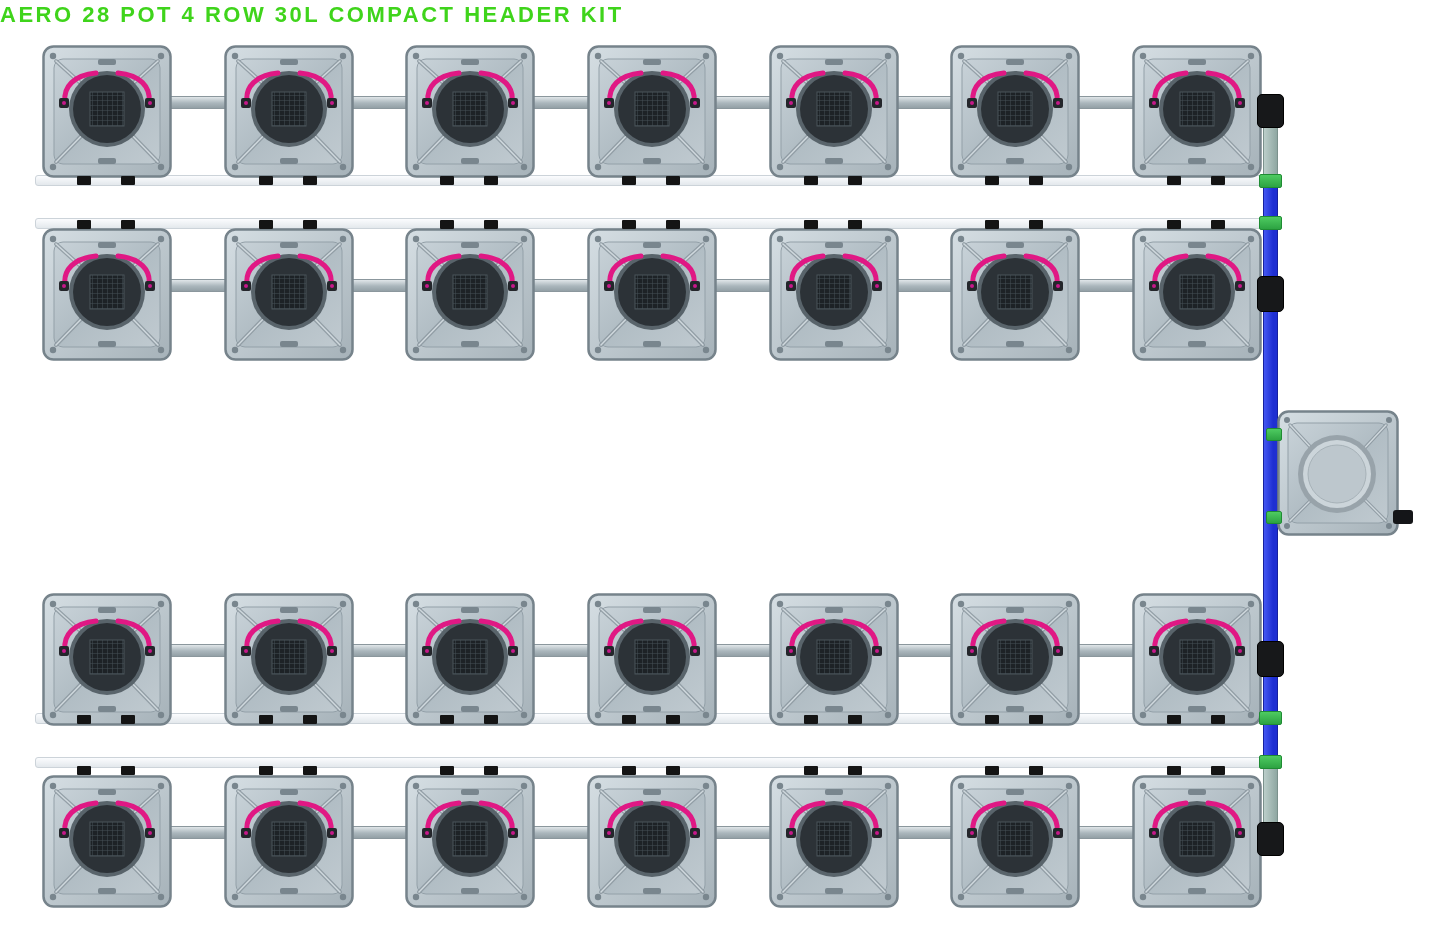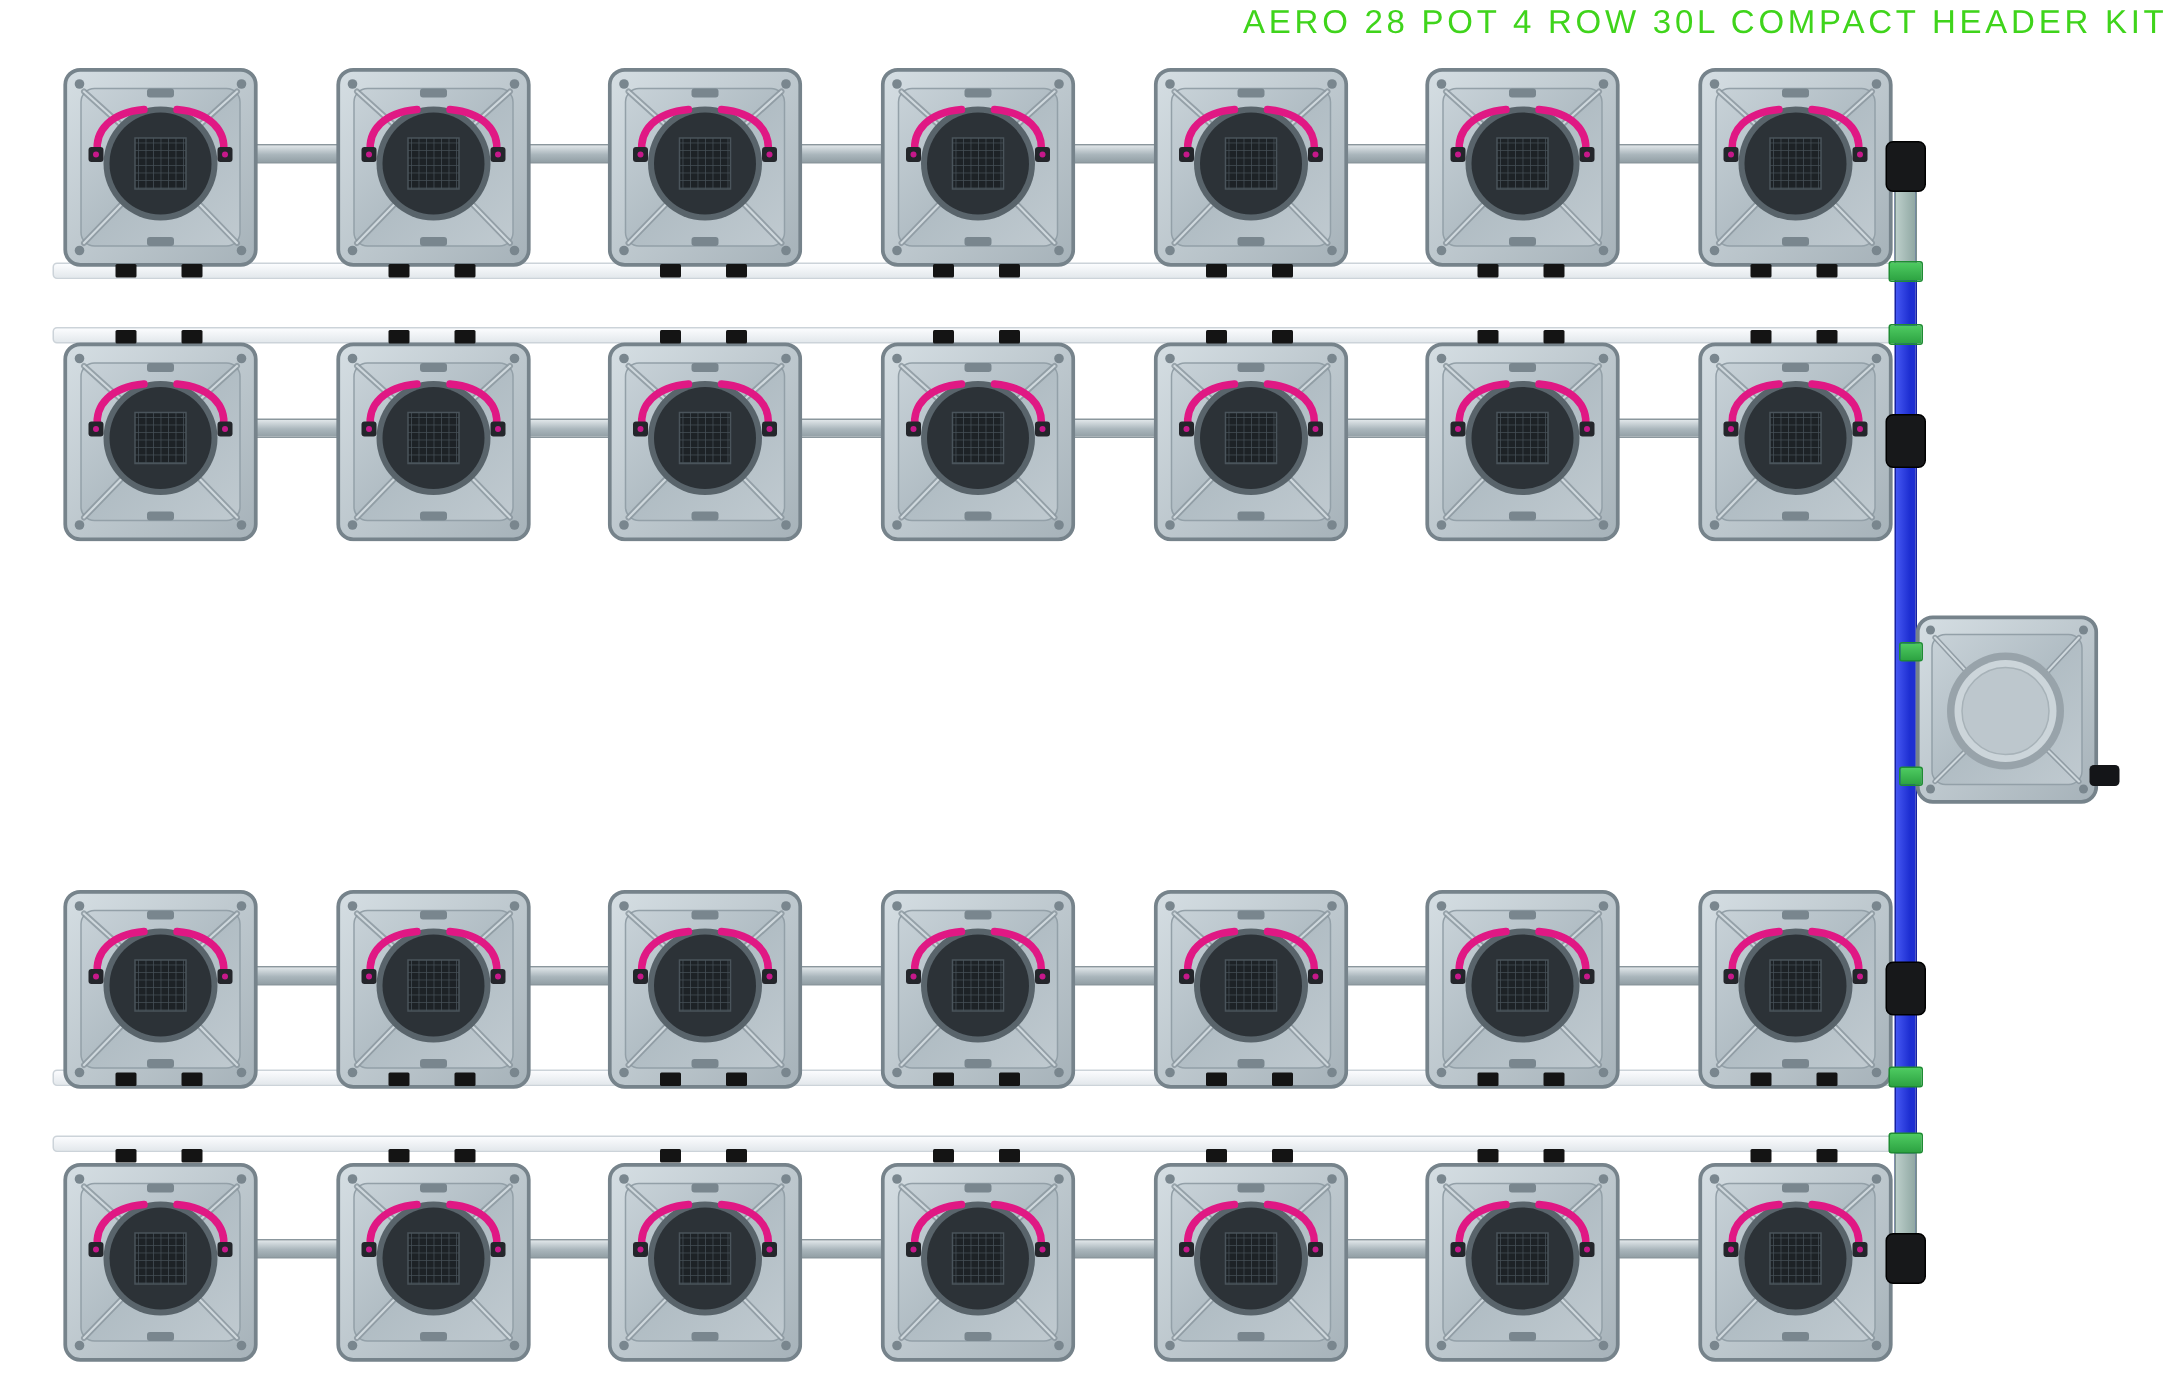--- a/index.html
+++ b/index.html
@@ -1,18 +1,18 @@
 <!DOCTYPE html>
 <html><head>
 <meta charset="utf-8">
 <style>
   *{box-sizing:border-box}
   html,body{margin:0;padding:0;background:#fff;font-family:"Liberation Sans",sans-serif}
   #stage{position:relative;width:1445px;height:928px;background:#ffffff;overflow:hidden}
-  .title{position:absolute;top:2px;left:0;width:100%;text-align:right;font-size:22px;font-weight:400;
+  .title{position:absolute;top:2px;left:0;width:100%;text-align:left;font-size:22px;font-weight:700;
          letter-spacing:2.5px;color:#3fd41b;white-space:nowrap}
   .pot{position:absolute;width:130px;height:133px;z-index:3}
   .pot svg{width:100%;height:100%;display:block}
   .rail{position:absolute;left:35px;width:1237px;height:11px;border:1px solid #ccd3d9;border-radius:3px;
         background:linear-gradient(#fbfcfe,#e3e8ec);z-index:1}
   .pipe-h{position:absolute;left:100px;width:1170px;height:13px;border:1px solid #8b979d;border-radius:2px;
         background:linear-gradient(#e0e6e9,#aab6bc 55%,#93a0a6);z-index:2}
   .foot{position:absolute;width:14px;height:9px;background:#141414;border-radius:1px;z-index:4}
   .m-blue{position:absolute;background:linear-gradient(90deg,#4457f2,#1e2fd2 70%);border:1px solid #16219f;z-index:2}
   .m-teal{position:absolute;background:linear-gradient(90deg,#bcceca,#8fa7a2);border:1px solid #7b918c;z-index:2}

